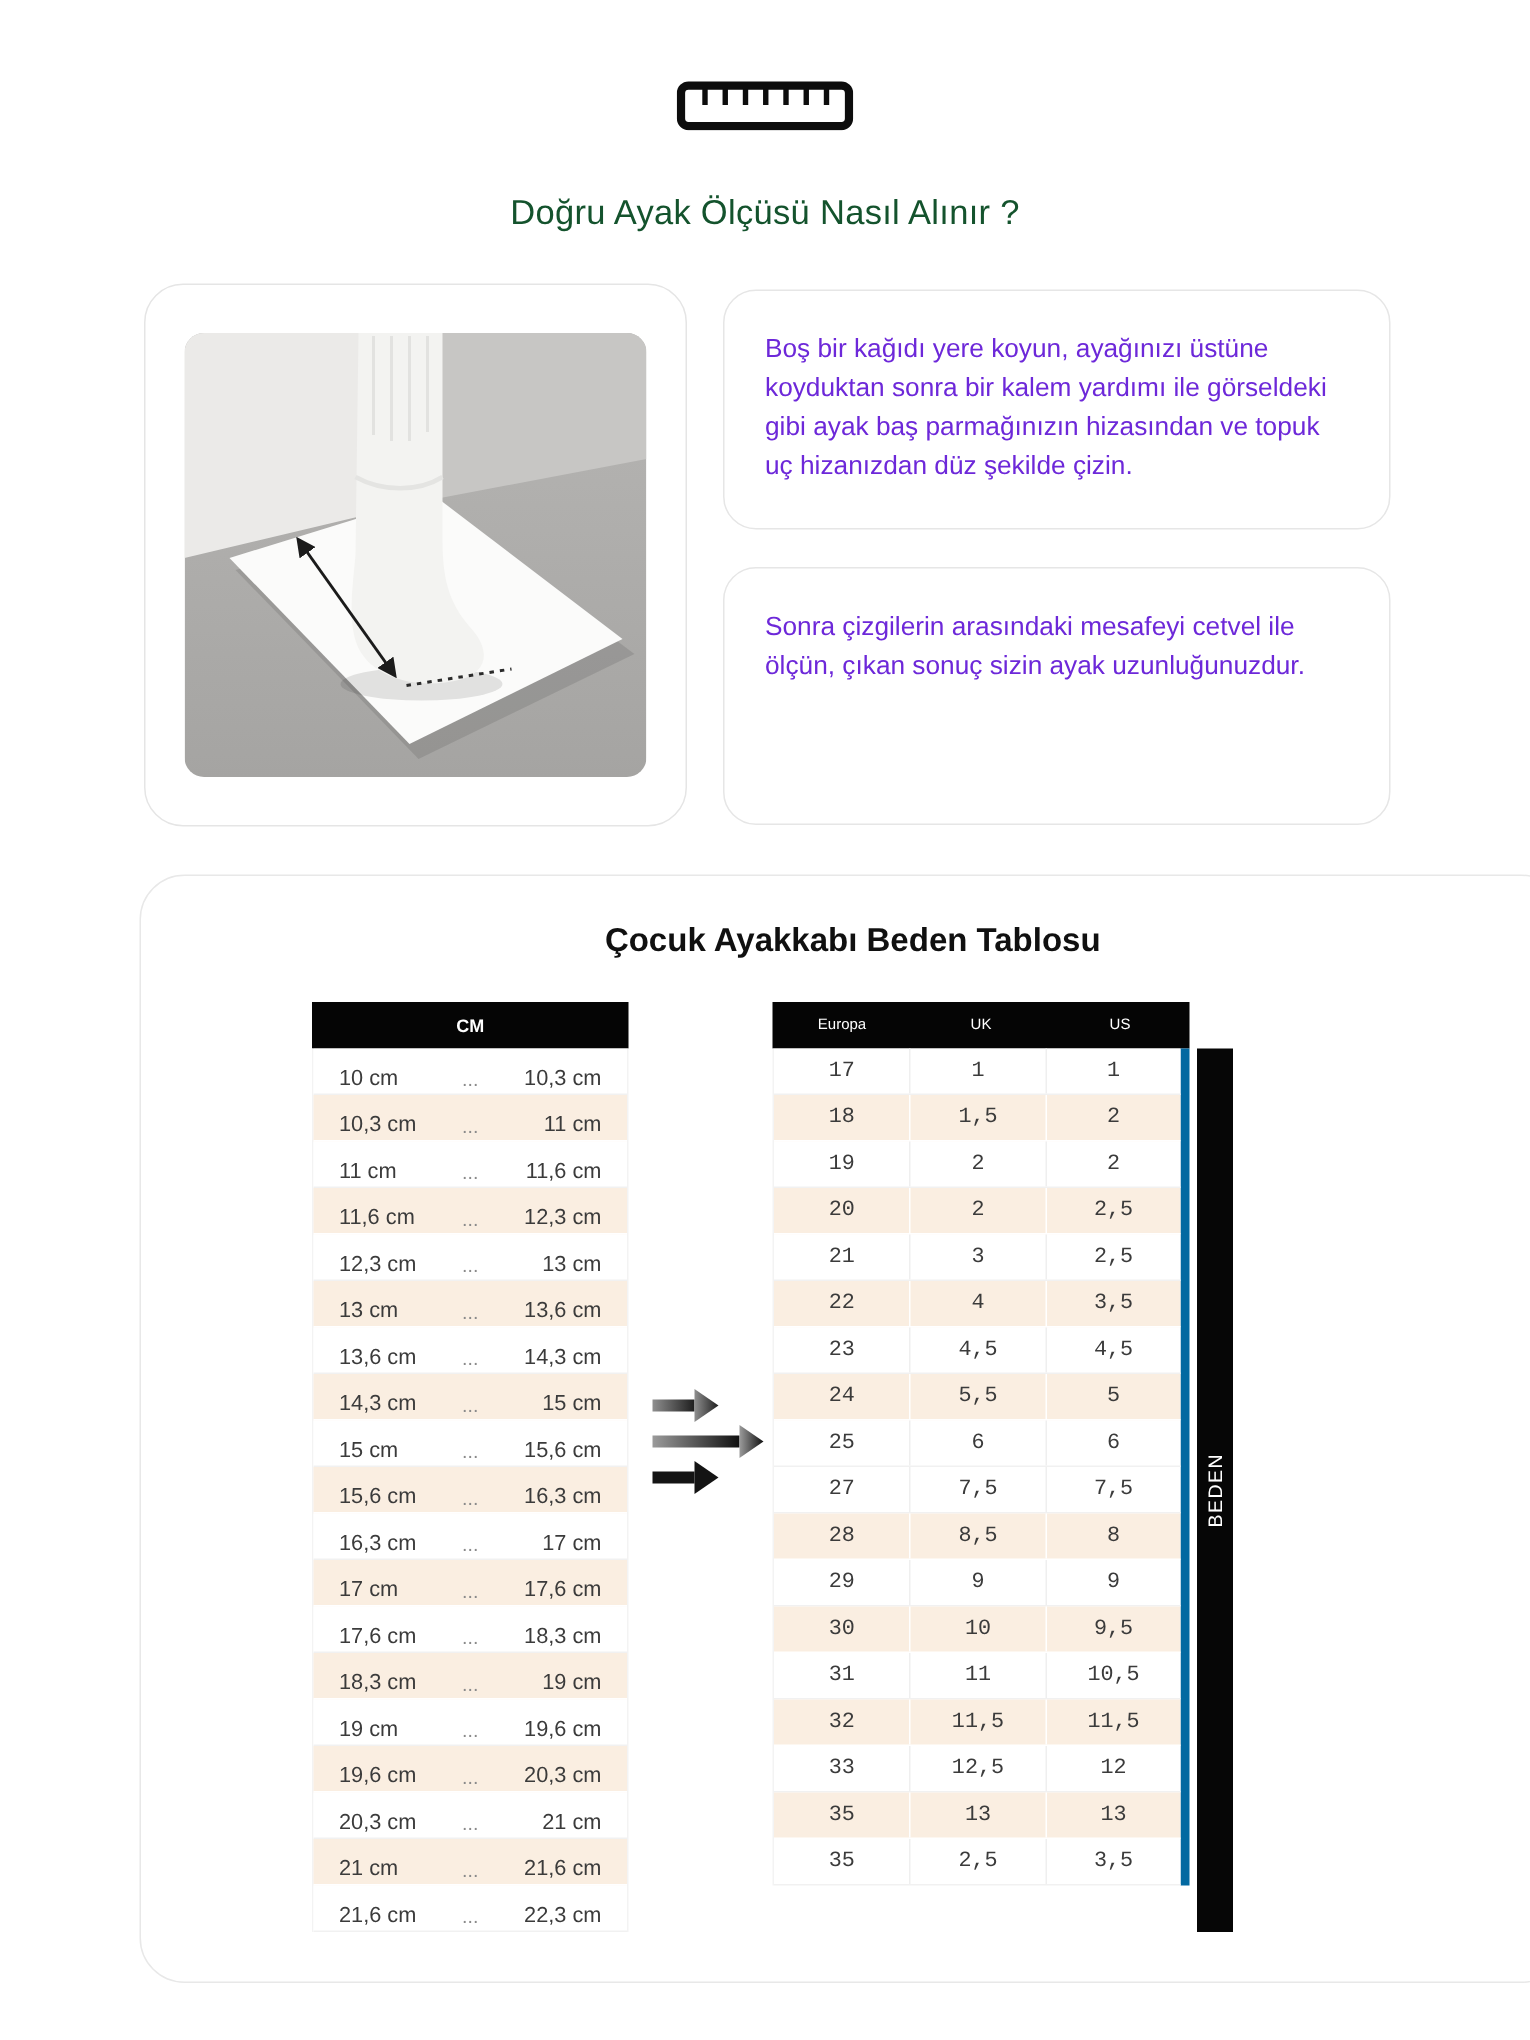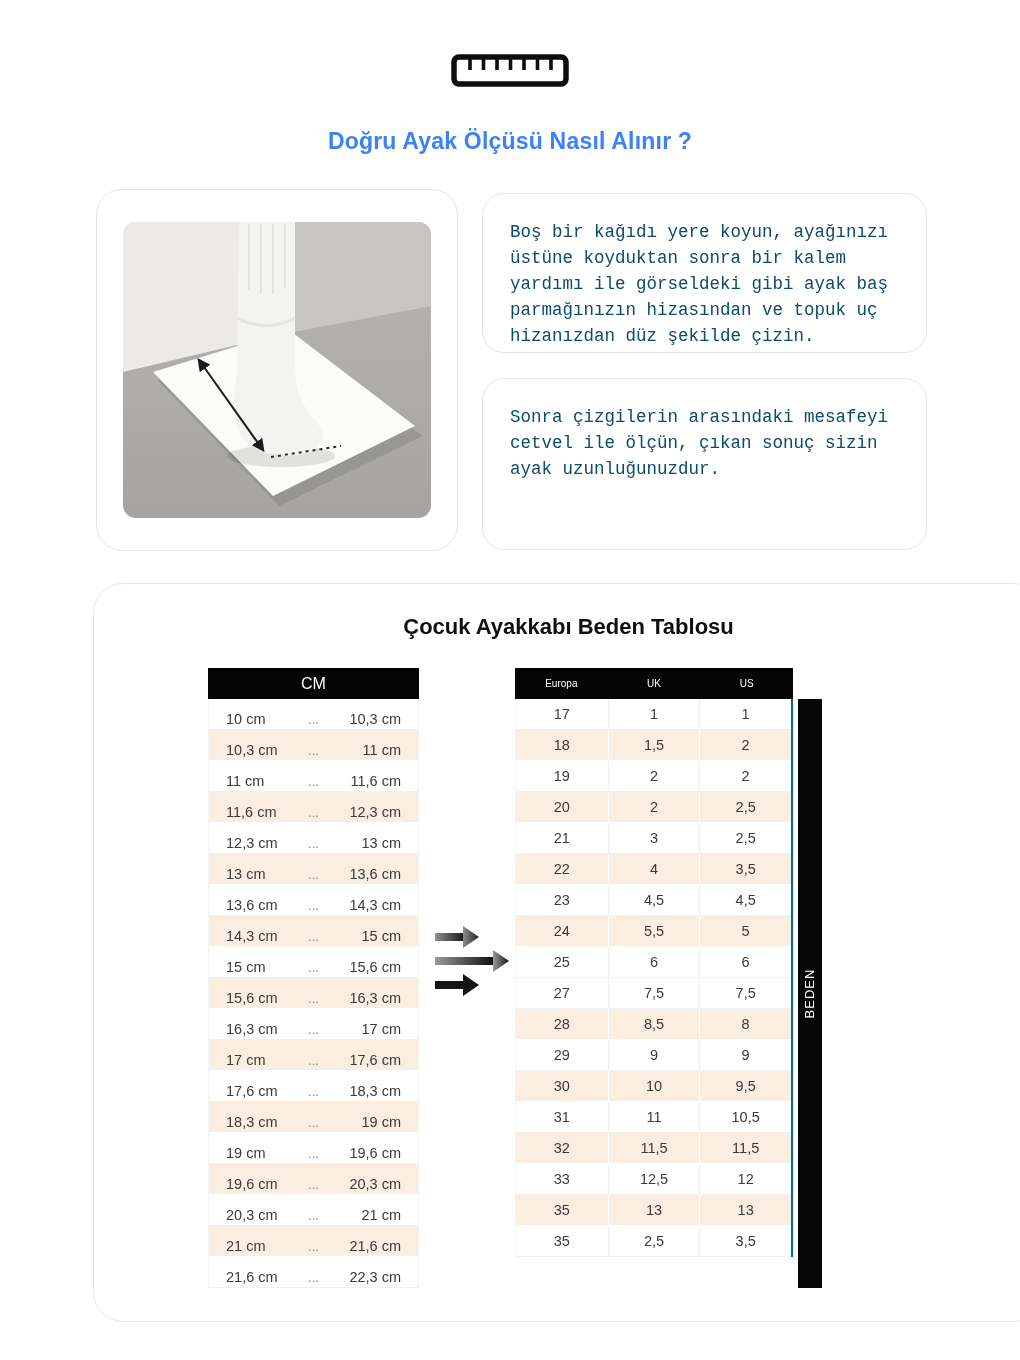--- a/index.html
+++ b/index.html
@@ -4,58 +4,58 @@
 <style>
   * { margin:0; padding:0; box-sizing:border-box; }
   html,body { background:#ffffff; }
   body { font-family:"Liberation Sans", sans-serif; color:#222; }
 
   .page { position:relative; width:1020px; height:1360px; background:#fff; overflow:hidden; margin:0 auto; }
 
   
   .ruler-wrap { position:absolute; top:54px; left:50%; transform:translateX(-50%); }
   .page-title { position:absolute; top:128px; left:0; right:0; text-align:center;
-                font-size:23px; font-weight:700; color:#3b82f6; letter-spacing:.2px; }
+                font-size:23px; font-weight:400; color:#14532d; letter-spacing:.2px; }
 
   
   .photo-card { position:absolute; left:96px; top:189px; width:362px; height:362px;
                 border:1.5px solid #e5e5e5; border-radius:26px; background:#fff; }
   .photo { position:absolute; left:26px; top:32px; width:308px; height:296px;
            border-radius:13px; overflow:hidden; }
   .photo svg { display:block; }
 
   .step-box { position:absolute; left:482px; width:445px; border:1.5px solid #e6e6e6;
               border-radius:22px; background:#fff; padding:25px 27px; }
-  .step-box p { font-size:17.5px; line-height:26px; color:#0c4a6e;font-family:Liberation Mono, monospace; }
+  .step-box p { font-size:17.5px; line-height:26px; color:#6d28d9; }
   .step-1 { top:193px; height:160px; }
   .step-2 { top:378px; height:172px; display:flex; }
 
   
   .chart-card { position:absolute; left:93px; top:583px; width:951px; height:739px;
                 border:1.5px solid #e8e8e8; border-radius:30px; background:#fff; }
   .chart-title { position:absolute; top:30px; left:0; right:0; text-align:center;
                  font-size:22px; font-weight:700; color:#101010; }
 
   .cm-table { position:absolute; left:114px; top:84px; width:211px; }
   .cm-header { height:31px; background:#050505; color:#fff; display:flex;
-               align-items:center; justify-content:center; font-size:16px; font-weight:400; }
+               align-items:center; justify-content:center; font-size:12px; font-weight:700; }
   .cm-body { border-left:1px solid #f3f3f3; border-right:1px solid #f3f3f3; }
   .cm-row { height:31px; display:grid; grid-template-columns:1fr 26px 1fr;
             align-items:center; padding:12px 17px; background:#fff;
             border-bottom:1px solid #f1f1f1; font-size:14.5px; font-weight:500; color:#3b3b3b; }
   .cm-row.alt { background:#faeee1; border-bottom:1px solid #fff; }
   .cm-row .from { text-align:left; }
   .cm-row .dots { text-align:center; color:#8a8a8a; font-size:13px; }
   .cm-row .to { text-align:right; }
 
   .intl-table { position:absolute; left:421px; top:84px; width:278px; }
   .intl-header { height:31px; background:#050505; color:#fff; display:grid;
                  grid-template-columns:1fr 1fr 1fr; align-items:center; }
   .intl-header span { text-align:center; font-size:10px; font-weight:500; }
-  .intl-body { border-left:1px solid #f3f3f3; border-right:2px solid #0369a1; }
+  .intl-body { border-left:1px solid #f3f3f3; border-right:6px solid #0369a1;font-family:Liberation Mono, monospace; }
   .intl-row { height:31px; display:grid; grid-template-columns:1fr 1fr 1fr;
               align-items:stretch; background:#fff; border-bottom:1px solid #f1f1f1;
               font-size:14.5px; font-weight:500; color:#3b3b3b; }
   .intl-row.alt { background:#faeee1; border-bottom:1px solid #fff; }
   .intl-row .cell { display:flex; align-items:center; justify-content:center; }
   .intl-row .cell + .cell { border-left:1px solid #efefef; }
   .intl-row.alt .cell + .cell { border-left:1px solid #fff; }
 
   .arrows-icon { position:absolute; left:339px; top:337px; }
 

